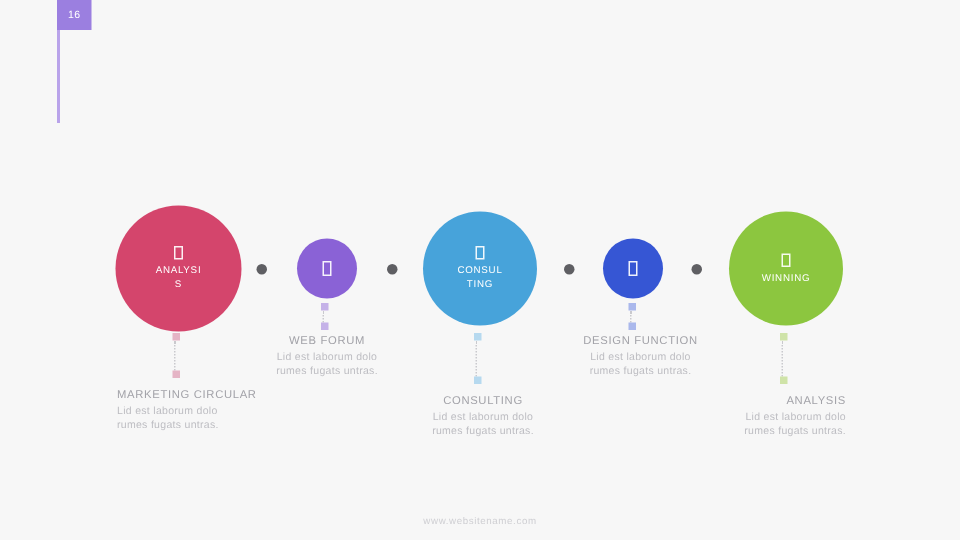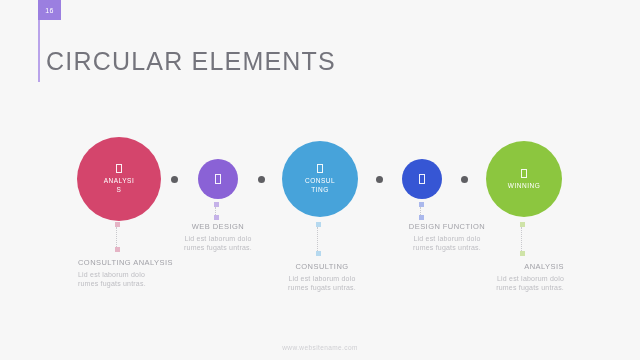--- a/index.html
+++ b/index.html
@@ -167,21 +167,20 @@
 </head>
 <body style="background: rgb(247, 247, 247);">
 
 <div class="slide">
 
   <div class="page-badge" style="background: rgb(155, 127, 224);">
     <span>16</span>
   </div>
   <div class="header-rule"></div>
 
-  <div class="title">CIRCULAR ELEMENTS</div>
 
   <div class="diagram">
 
     <div class="leader" id="leader-1" style="left: 114.5px; top: 222px; height: 30px;">
       <span class="cap" style="background: rgb(229, 180, 197);"></span>
       <span class="dash"></span>
       <span class="cap" style="background: rgb(229, 180, 197);"></span>
     </div>
     <div class="leader" id="leader-2" style="left: 213.5px; top: 202px; height: 18px;">
       <span class="cap" style="background: rgb(197, 178, 232);"></span>
@@ -224,35 +223,35 @@
     <div class="node small" id="node-4" style="background: rgb(54, 86, 212); width: 40px; height: 40px; left: 402px; top: 159px;">
       <span class="glyph"></span>
 
     </div>
     <div class="node" id="node-5" style="background: rgb(140, 198, 63); width: 76px; height: 76px; left: 486px; top: 141px;">
       <span class="glyph"></span>
       <span class="node-label">WINNING</span>
     </div>
 
     <div class="caption align-left" id="caption-1" style="left: 78px; top: 258px;">
-      <span class="cap-title">CONSULTING ANALYSIS</span>
+      <span class="cap-title">MARKETING CIRCULAR</span>
       <span class="cap-body">Lid est laborum dolo</span>
       <span class="cap-body">rumes fugats untras.</span>
     </div>
     <div class="caption align-center" id="caption-2" style="left: 158px; top: 222px;">
-      <span class="cap-title">WEB DESIGN</span>
+      <span class="cap-title">WEB FORUM</span>
       <span class="cap-body">Lid est laborum dolo</span>
       <span class="cap-body">rumes fugats untras.</span>
     </div>
     <div class="caption align-center" id="caption-3" style="left: 262px; top: 262px;">
       <span class="cap-title">CONSULTING</span>
       <span class="cap-body">Lid est laborum dolo</span>
       <span class="cap-body">rumes fugats untras.</span>
     </div>
-    <div class="caption align-center" id="caption-4" style="left: 387px; top: 222px;">
+    <div class="caption align-center" id="caption-4" style="left: 367px; top: 222px;">
       <span class="cap-title">DESIGN FUNCTION</span>
       <span class="cap-body">Lid est laborum dolo</span>
       <span class="cap-body">rumes fugats untras.</span>
     </div>
     <div class="caption align-right" id="caption-5" style="left: 444px; top: 262px;">
       <span class="cap-title">ANALYSIS</span>
       <span class="cap-body">Lid est laborum dolo</span>
       <span class="cap-body">rumes fugats untras.</span>
     </div>
   </div>

